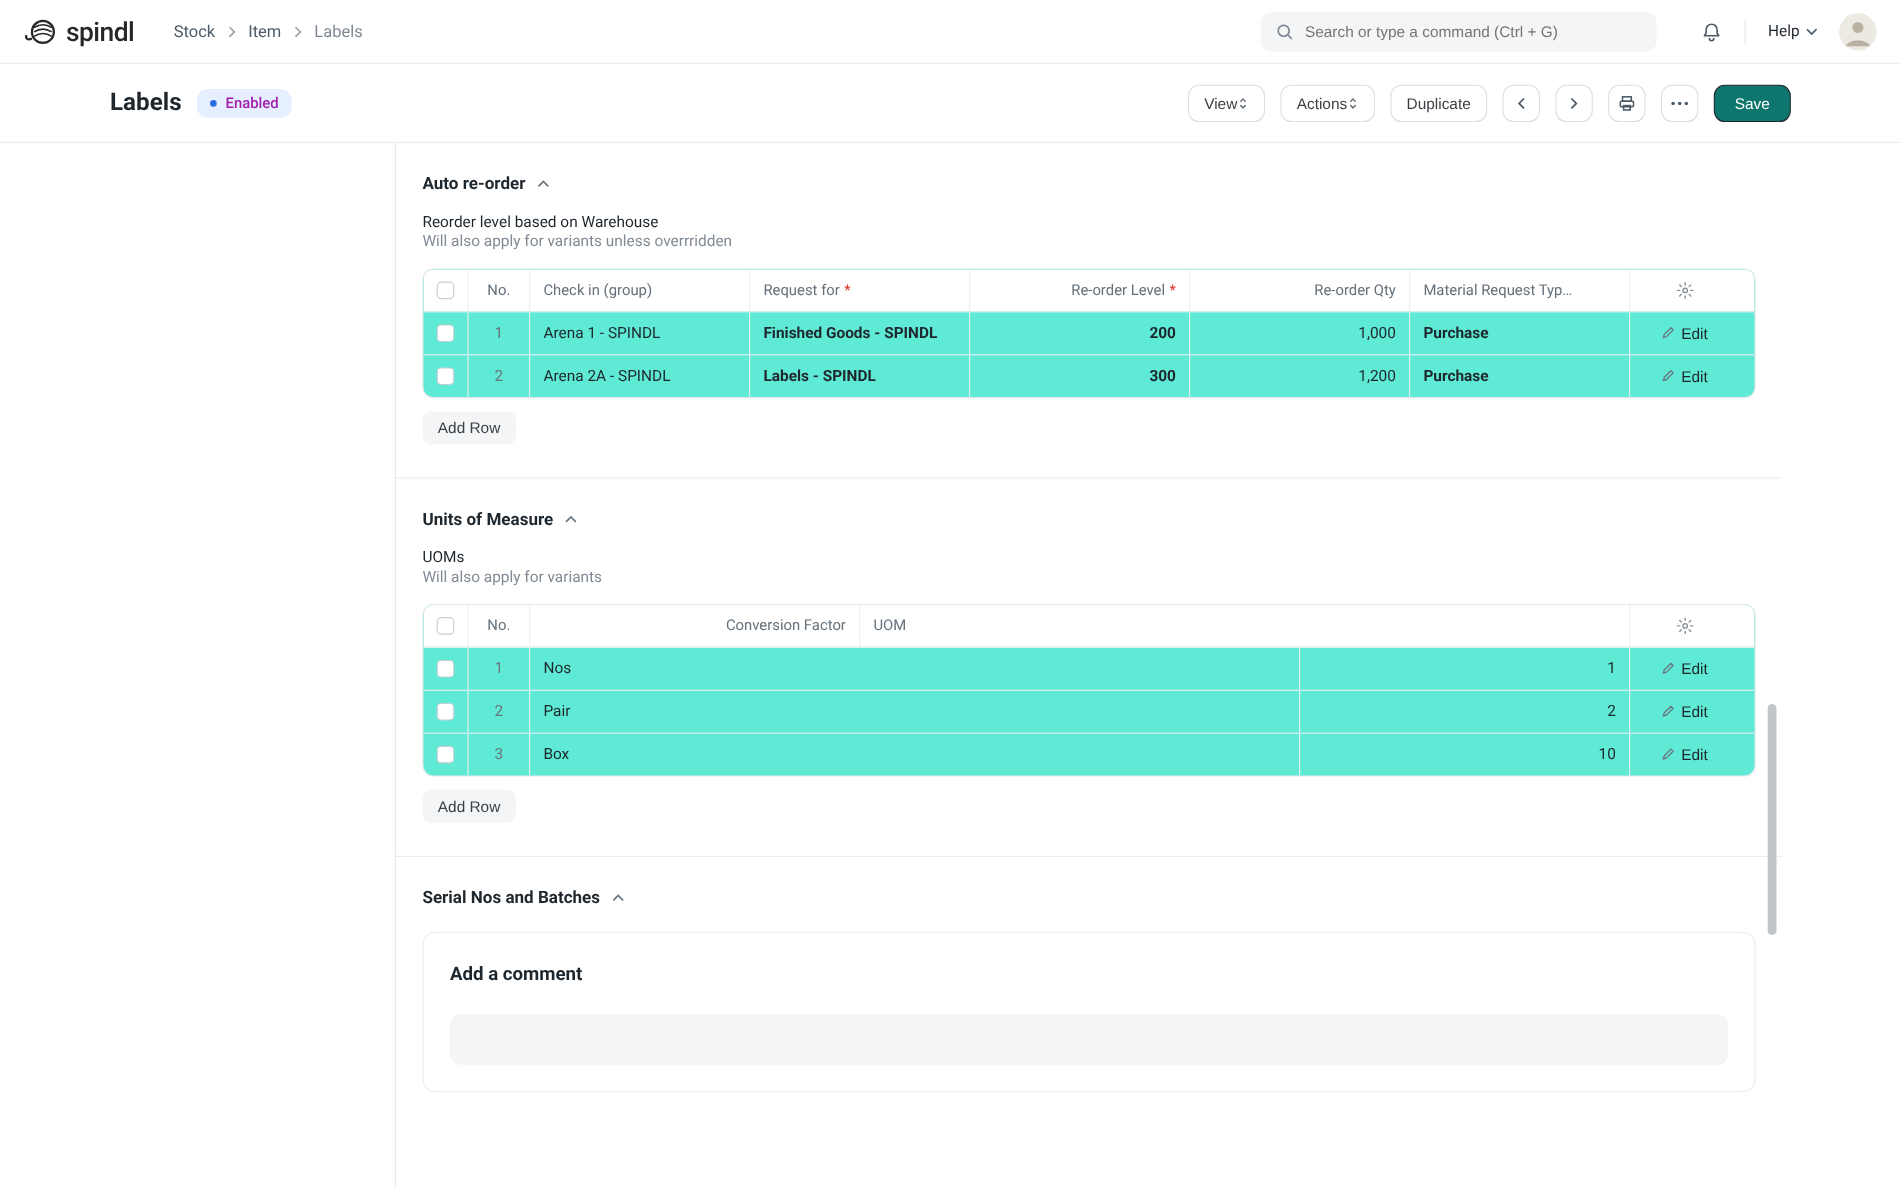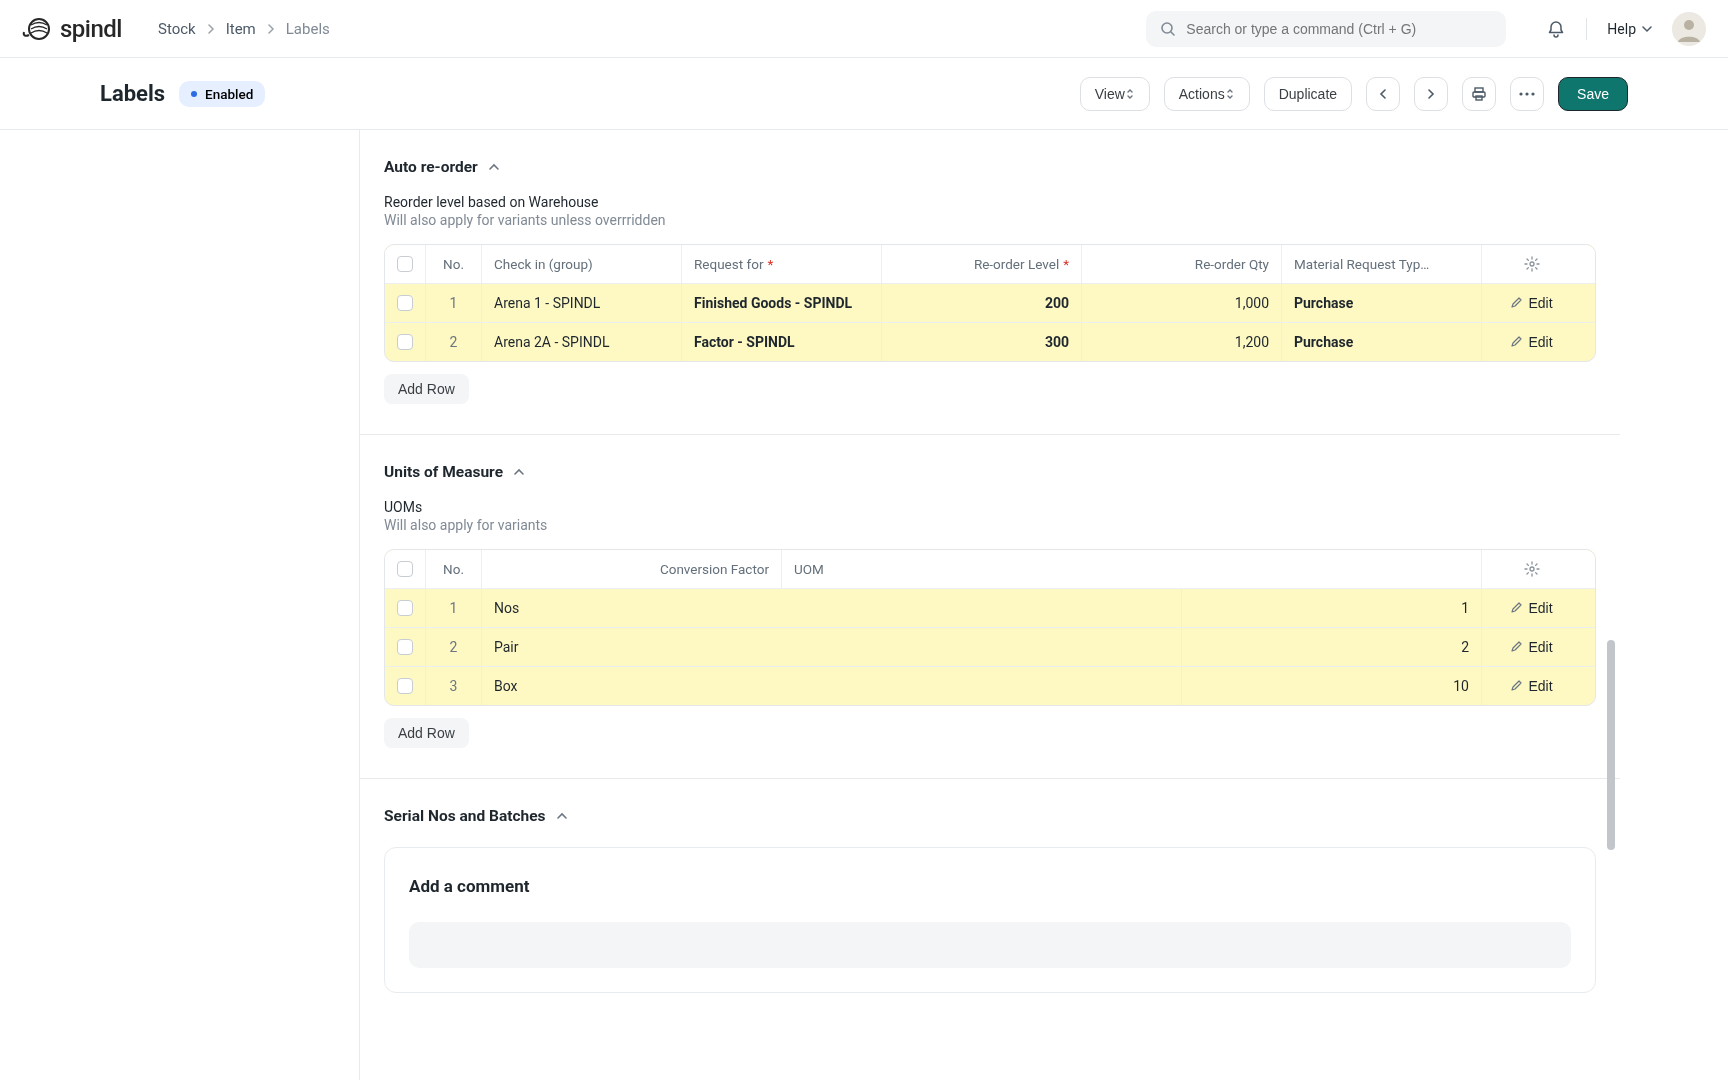--- a/index.html
+++ b/index.html
@@ -40,21 +40,21 @@
   }
 
   
   .subhead {
     height: 72px; border-bottom: 1px solid #e8ebee;
     display: flex; align-items: center; padding: 0 100px 0 100px; gap: 14px;
   }
   .page-title { font-size: 22px; font-weight: 700; }
   .pill {
     display: inline-flex; align-items: center; gap: 8px;
-    background: #e6efff; color: #000000; font-size: 13.5px; font-weight: 500;
+    background: #e6efff; color: #a21caf; font-size: 13.5px; font-weight: 500;
     padding: 5px 12px; border-radius: 10px; justify-content: space-between;
   }
   .pill .dot { width: 6px; height: 6px; border-radius: 50%; background: #2b6be3; }
   .sub-spacer { flex: 1; }
   .btn {
     border: 1px solid #dcdfe3; background: #fff; border-radius: 10px;
     height: 34px; padding: 0 14px; display: inline-flex; align-items: center; gap: 0;
     font-size: 14px; color: #3a3f44; cursor: pointer;
   }
   .btn.icon-only { padding: 0; width: 34px; justify-content: center; }
@@ -69,21 +69,21 @@
     width: 1261px; flex: none; height: 100%; overflow-y: auto;
     border-left: 1px solid #e8ebee; position: relative;
   }
   .card-inner { padding: 28px 24px 0 24px; }
   .section-head { display: flex; align-items: center; gap: 10px; margin-bottom: 18px; }
   .section-head h3 { font-size: 15.5px; font-weight: 700; }
   .sub { color: #1f272e; font-size: 14px; margin-bottom: 2px; }
   .subhint { color: #808a95; font-size: 14px; margin-bottom: 16px; }
 
   
-  .dtable { border: 1px solid #e4e7ea; border-radius: 10px; overflow: hidden; background:#fef9c3; }
+  .dtable { border: 1px solid #e4e7ea; border-radius: 10px; overflow: hidden; background:#5eead4; }
   .drow { display: flex; align-items: stretch; }
   .drow + .drow { border-top: 1px solid #eceff2; }
   .dhead { background: #fff; color: #64707b; font-size: 13.5px; }
   .dcell { padding: 10px 12px; display: flex; align-items: center; min-height: 38px; }
   .dcell + .dcell { border-left: 1px solid #eceff2; }
   .w-check { width: 40px; justify-content: center; }
   .w-no    { width: 56px; justify-content: center; color:#6c7680;}
   .w-chk   { width: 200px; }
   .w-req   { width: 200px; }
   .w-lvl   { width: 200px; justify-content: flex-end; }
@@ -340,21 +340,21 @@
             </button>
           </div>
         </div>
 
         <div class="drow">
           <div class="dcell w-check">
               <span class="chk"></span>
             </div>
           <div class="dcell w-no">2</div>
           <div class="dcell w-chk">Arena 2A - SPINDL</div>
-          <div class="dcell w-req bold">Factor - SPINDL</div>
+          <div class="dcell w-req bold">Labels - SPINDL</div>
           <div class="dcell w-lvl bold">300</div>
           <div class="dcell w-qty">1,200</div>
           <div class="dcell w-mrt bold">Purchase</div>
           <div class="dcell w-cfg">
             <button class="edit-btn">
               <span class="ic">
                   <svg width="12" height="12" viewBox="0 0 12 12">
                     <path d="M2 10l1-3 6-6 2 2-6 6-3 1Z" stroke="#6c7680" stroke-width="1.2" fill="none" stroke-linejoin="round"></path>
                   </svg>
                 </span>

